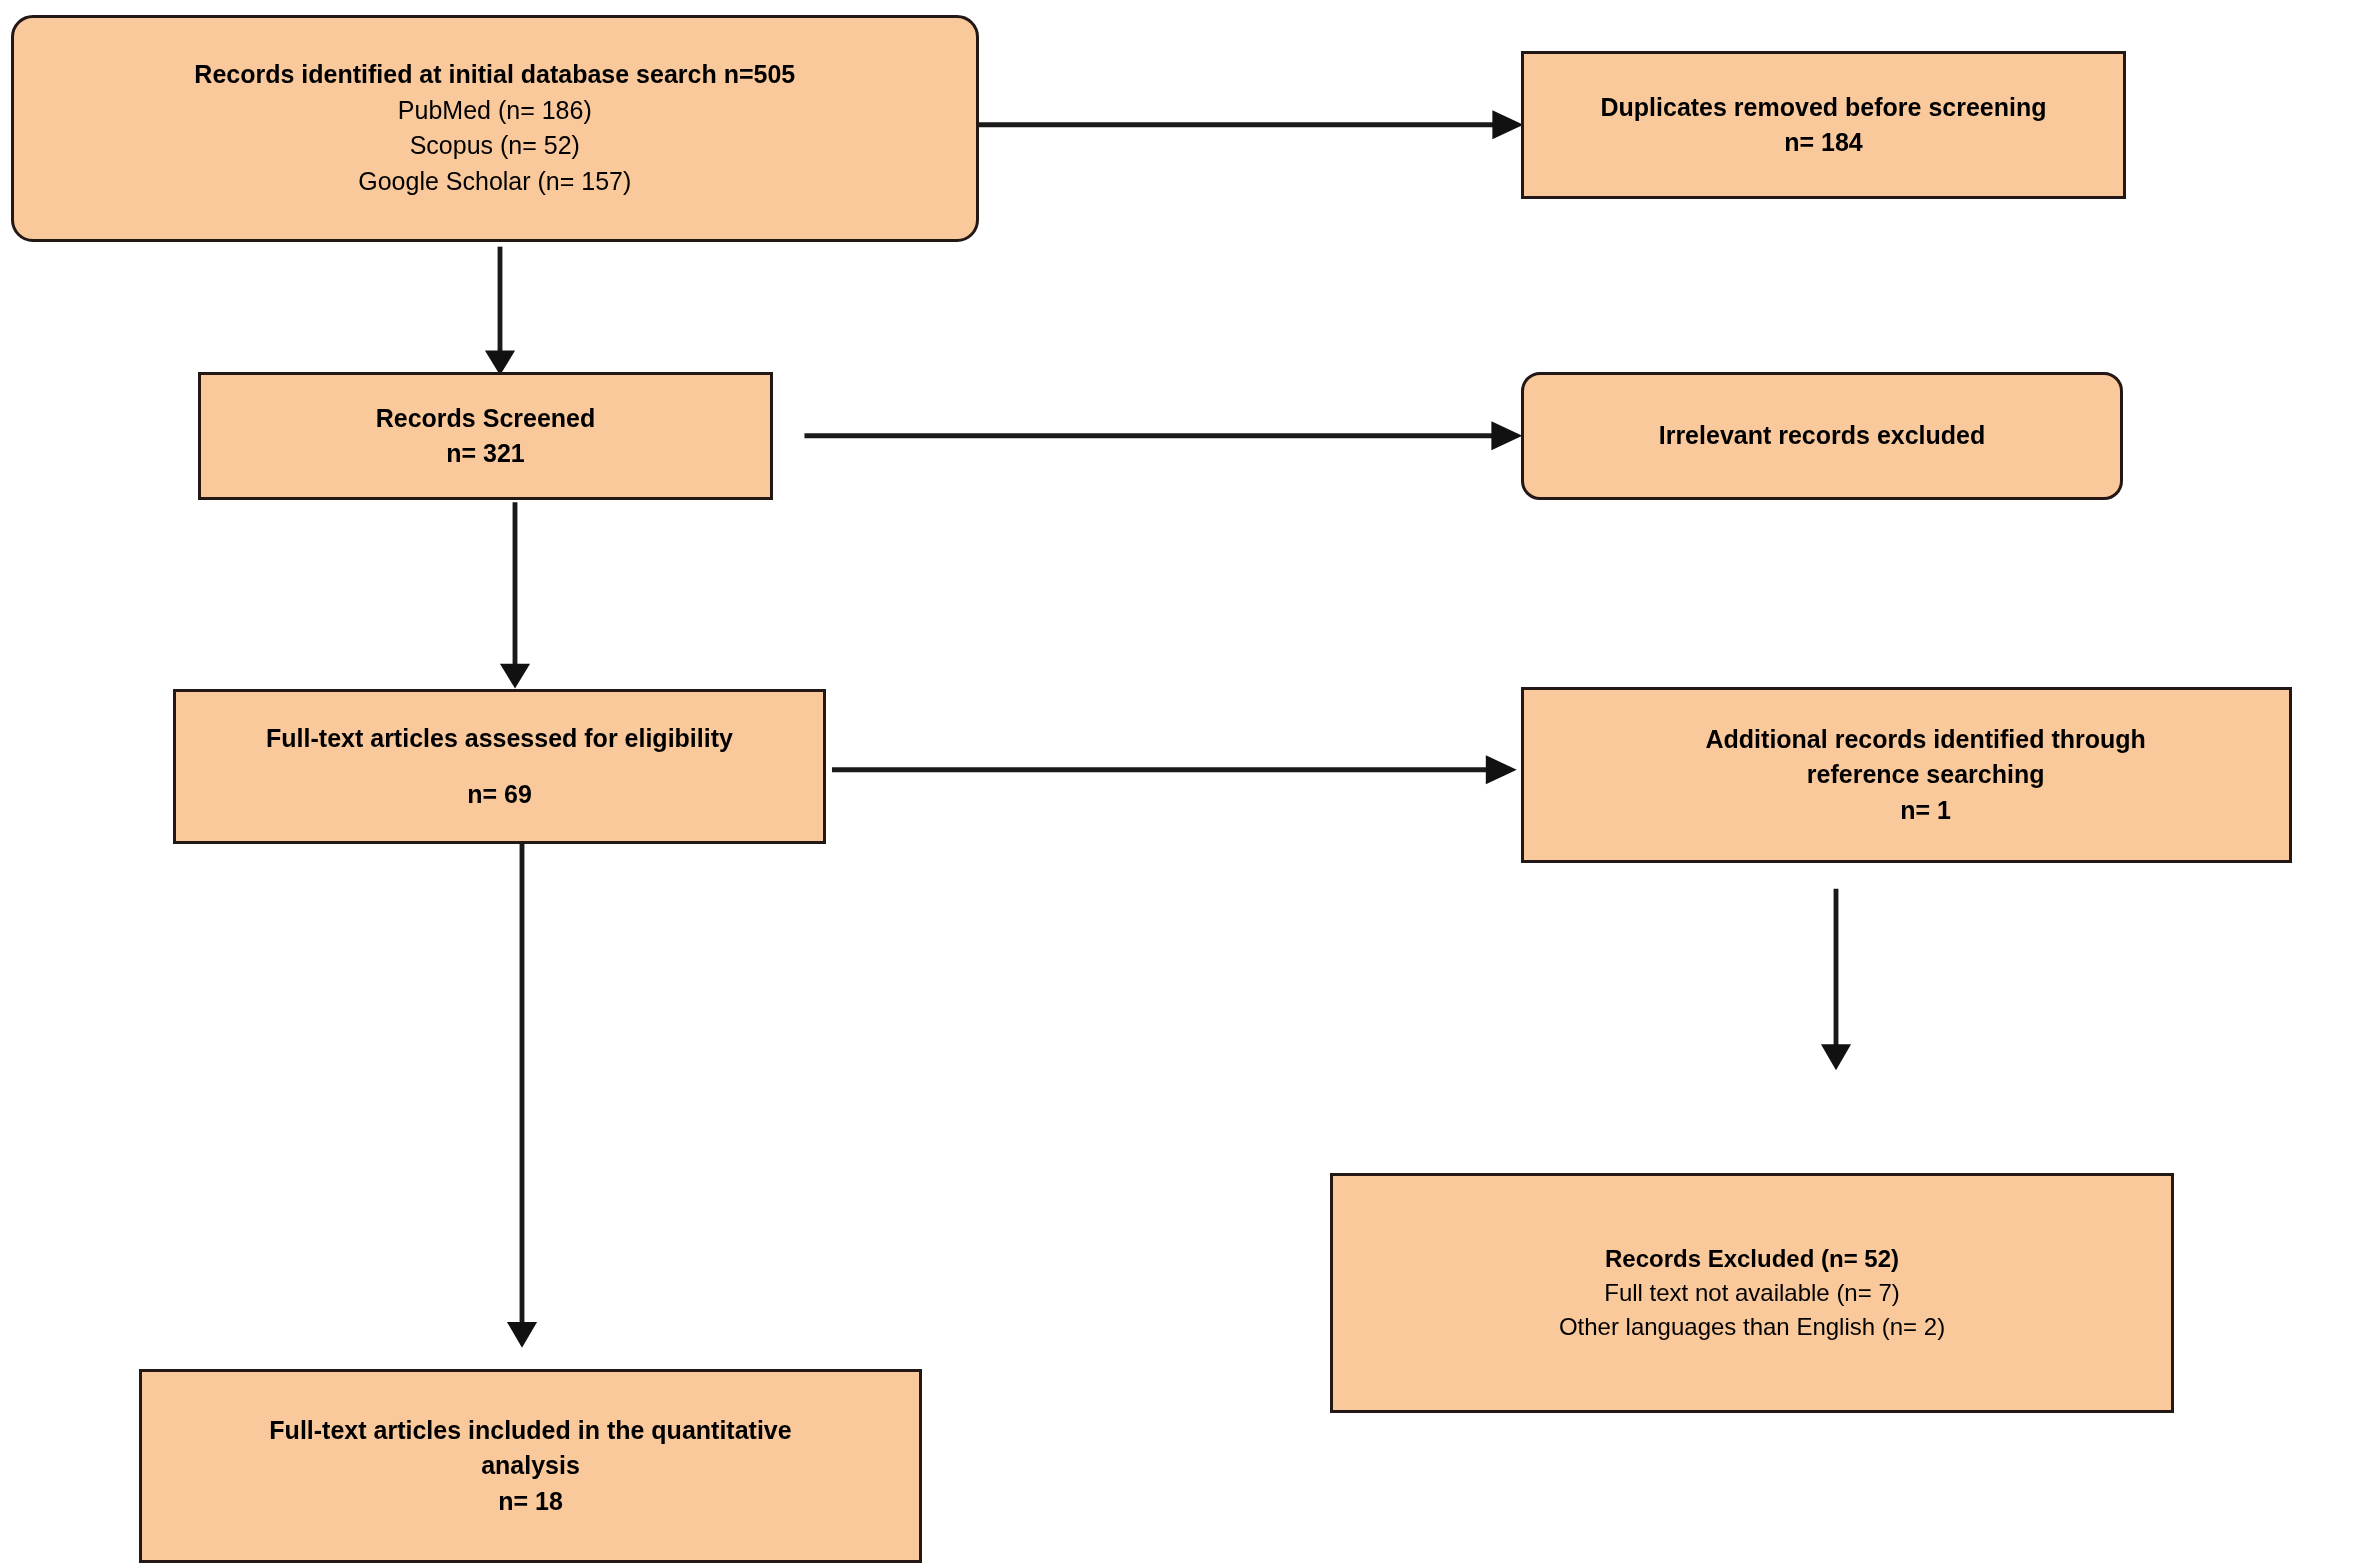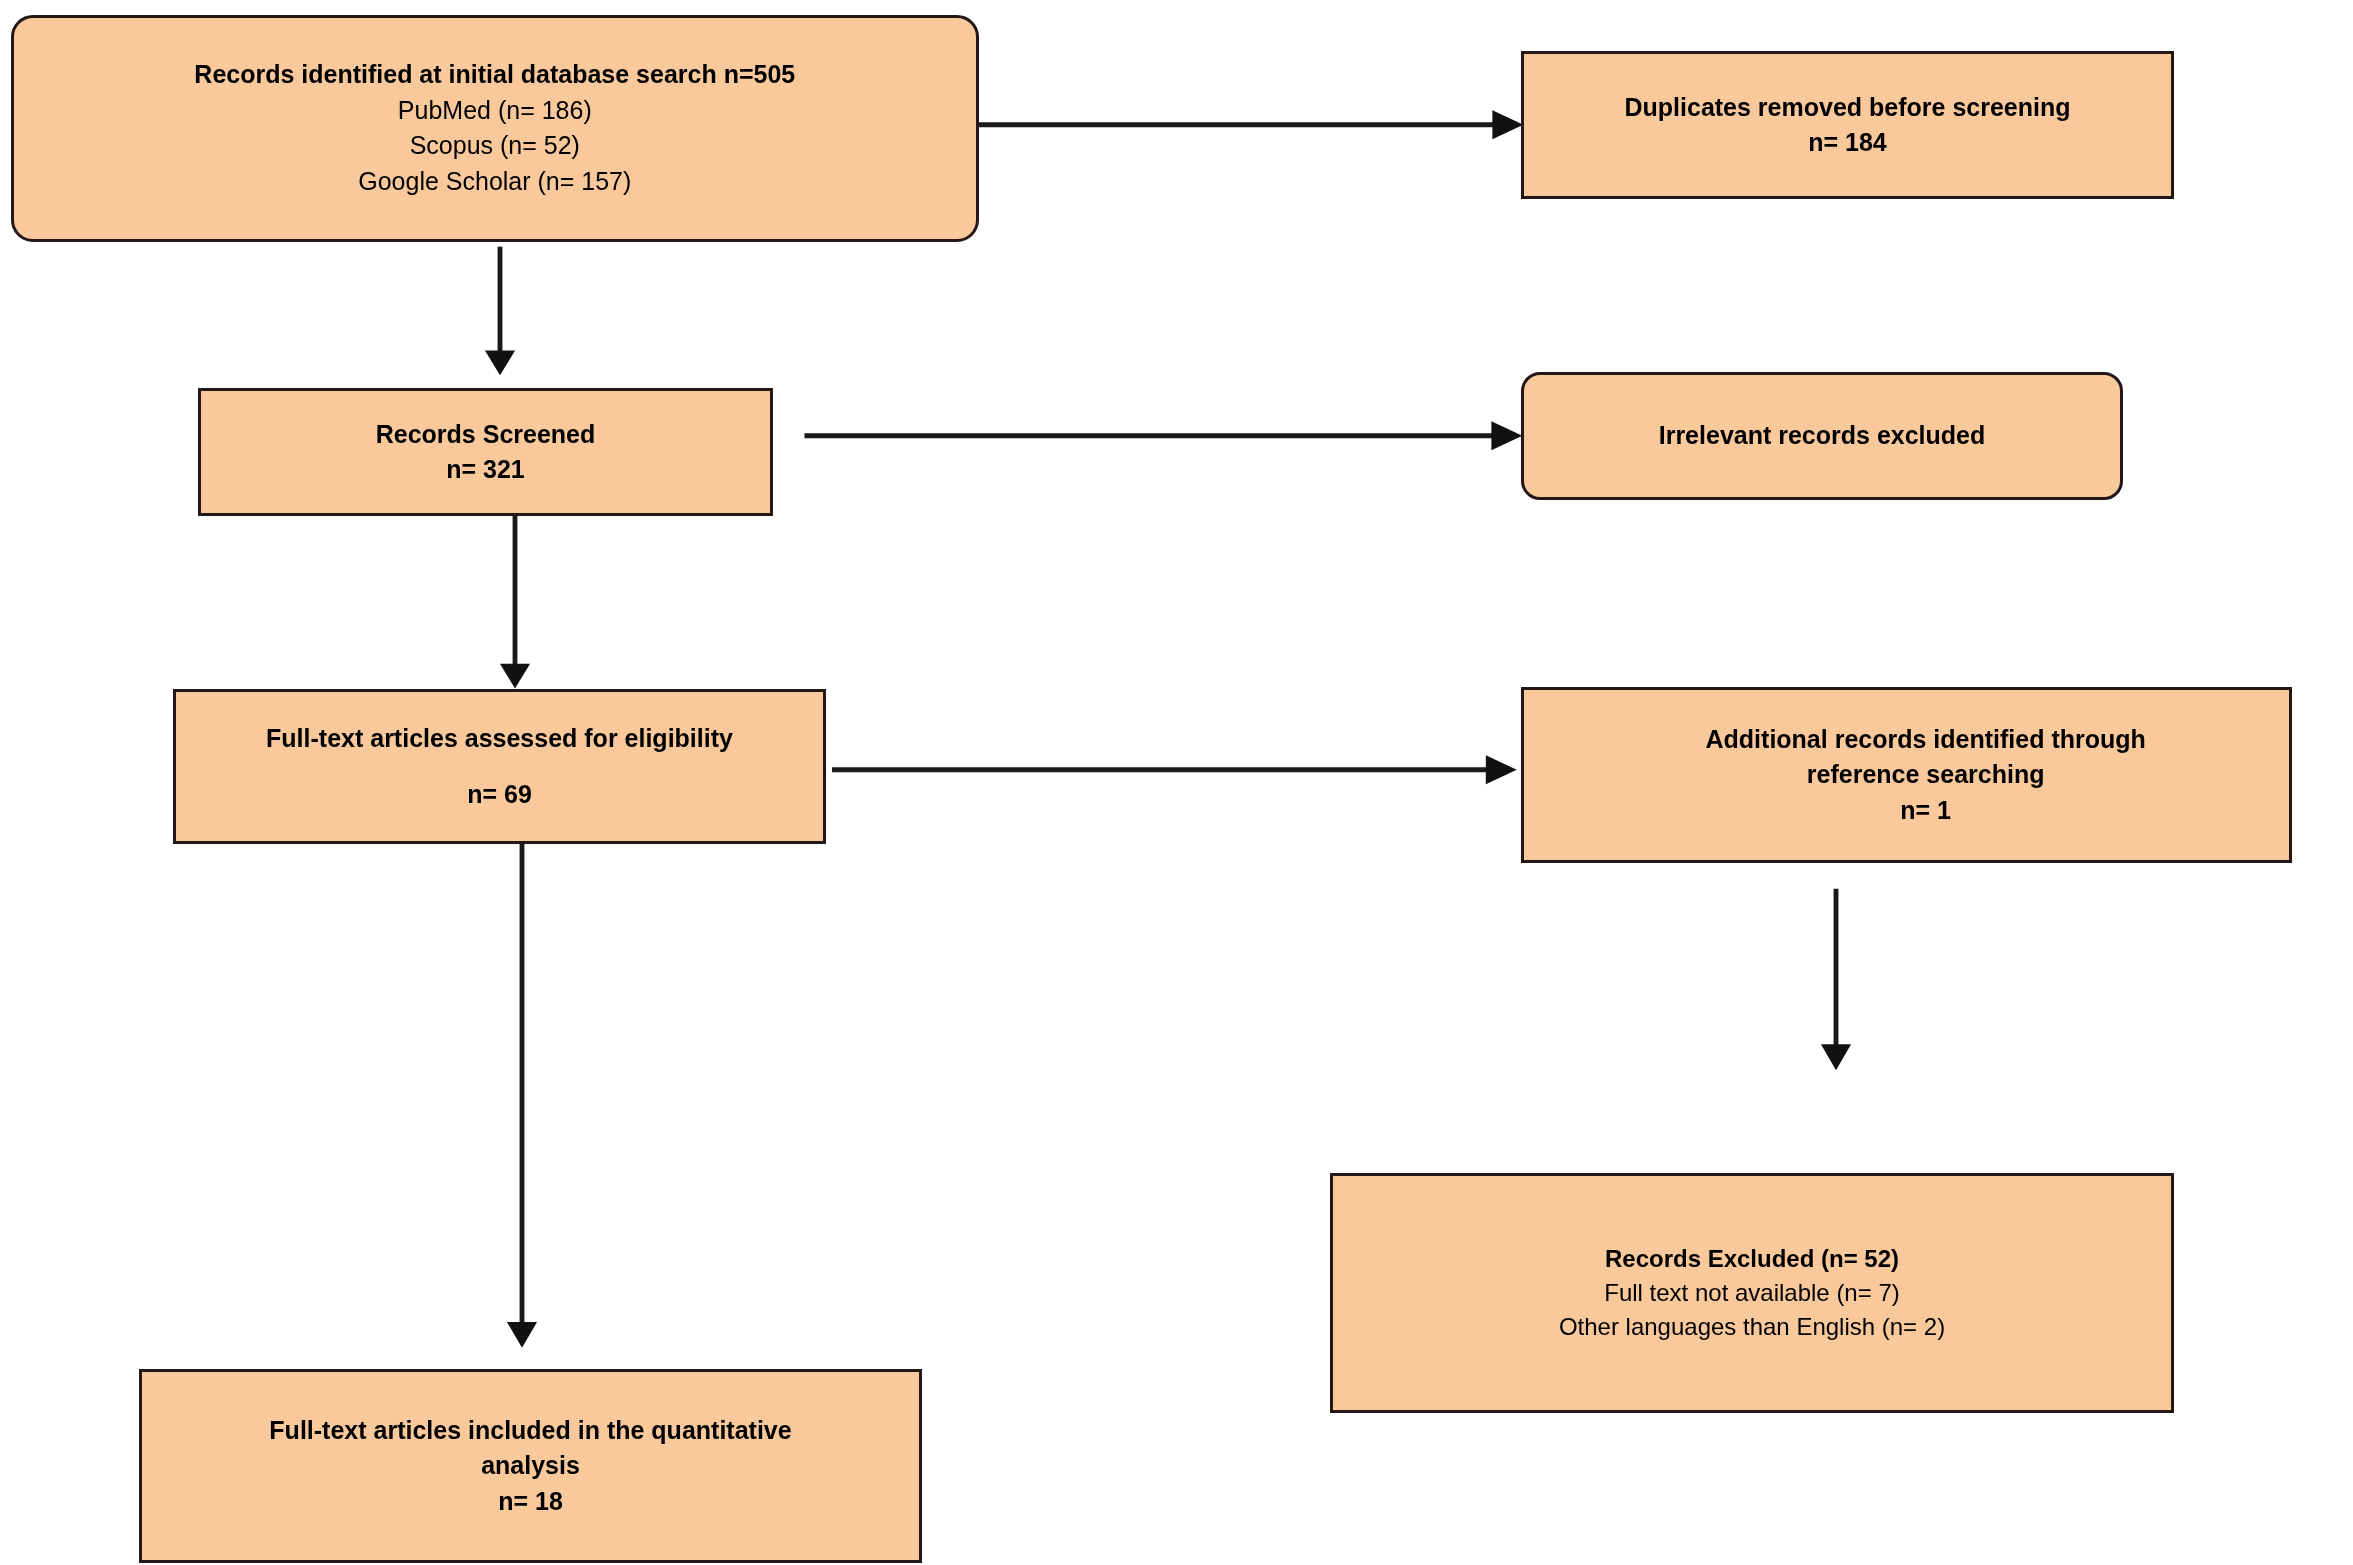--- a/index.html
+++ b/index.html
@@ -41,22 +41,22 @@
     font-size: 25px;
     font-weight: 400;
     white-space: nowrap;
   }
   .node .line.b {
     font-weight: 700;
   }
 
   
   #node-identified      { left: 10.8px;   top: 14.6px;   width: 968px; height: 227px; border-radius: 22px; }
-  #node-duplicates      { left: 1521px; top: 51px;   width: 653px; height: 148px; }
-  #node-screened        { left: 198px;  top: 388px;  width: 575px; height: 128px; align-items: flex-end; }
+  #node-duplicates      { left: 1521px; top: 51px;   width: 605px; height: 148px; }
+  #node-screened        { left: 198px;  top: 372px;  width: 575px; height: 128px; align-items: flex-end; }
   #node-irrelevant      { left: 1521px; top: 372px;  width: 602px; height: 128px; border-radius: 19px; }
   #node-eligibility     { left: 173px;  top: 689px; width: 653px; height: 155px; gap: 20px; }
   #node-additional      { left: 1521px; top: 687px; width: 771px; height: 176px; padding-left: 48px; }
   #node-excluded        { left: 1330px; top: 1173px; width: 844px; height: 240px; }
   #node-included        { left: 139px;  top: 1369px; width: 783px; height: 194px; }
 
   #node-identified .line { font-size: 25px; }
   #node-excluded  .line  { font-size: 24px; }
 
   

